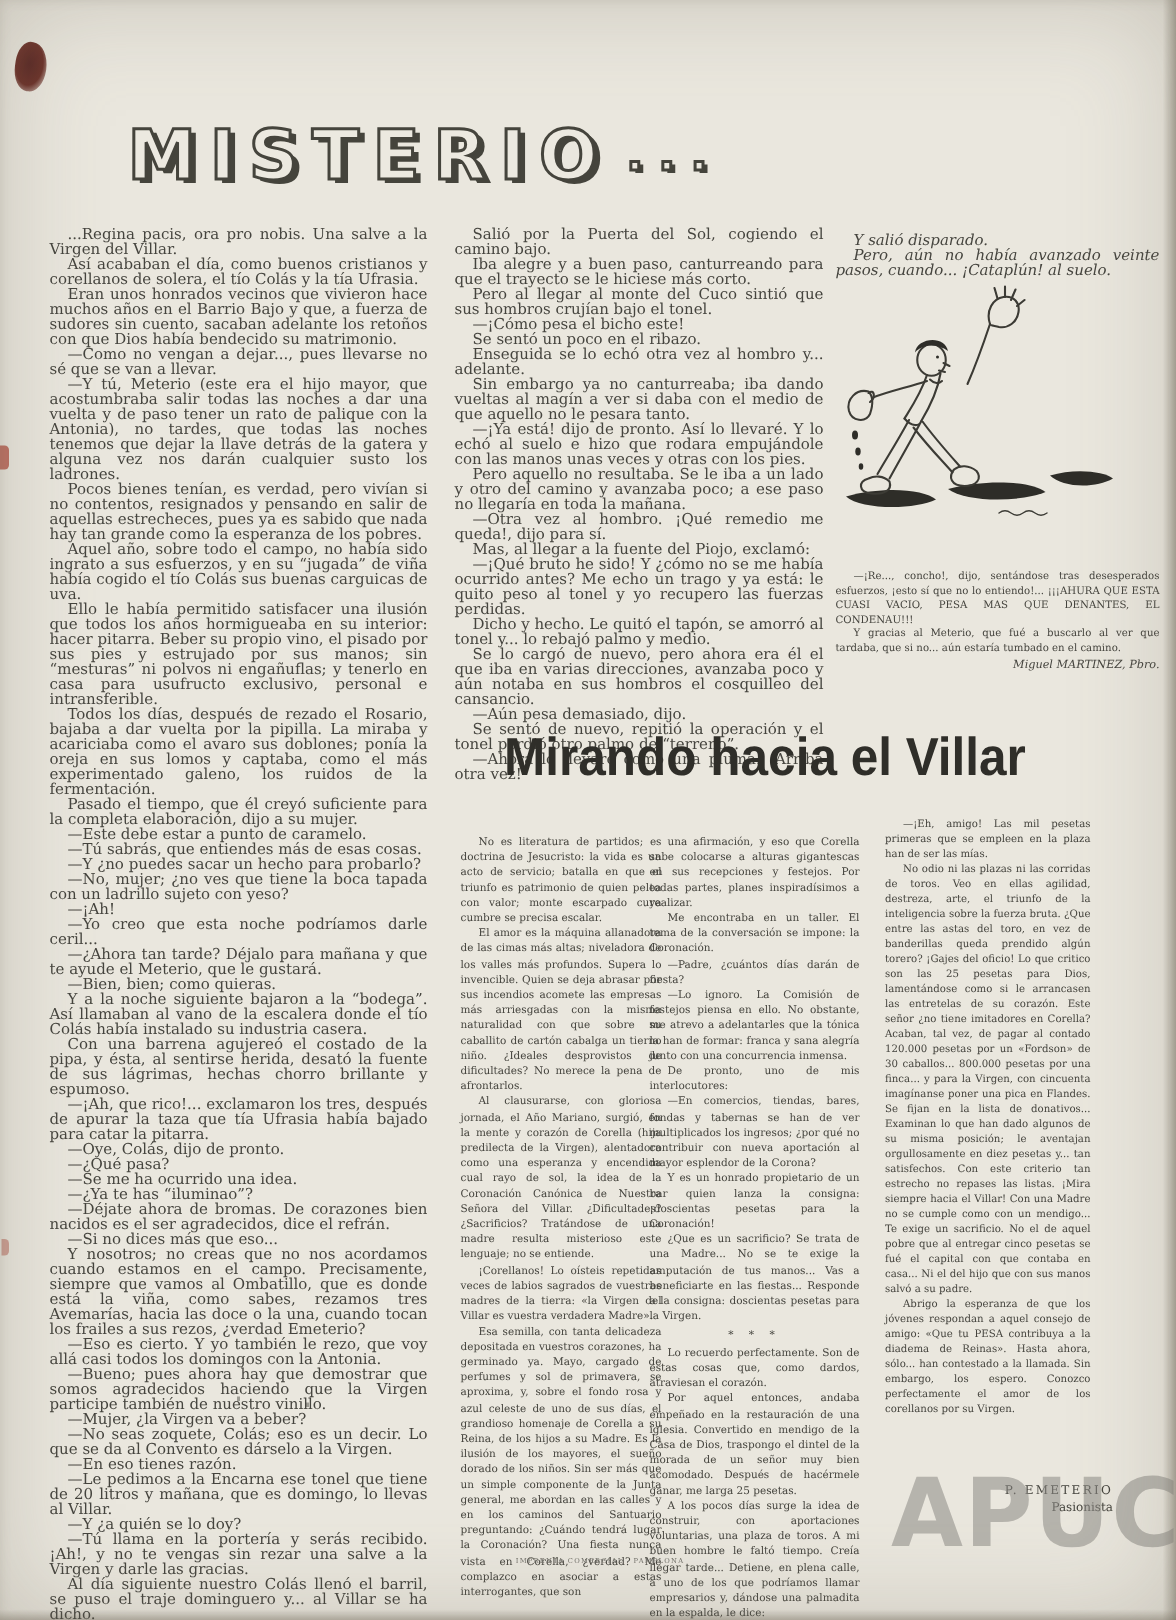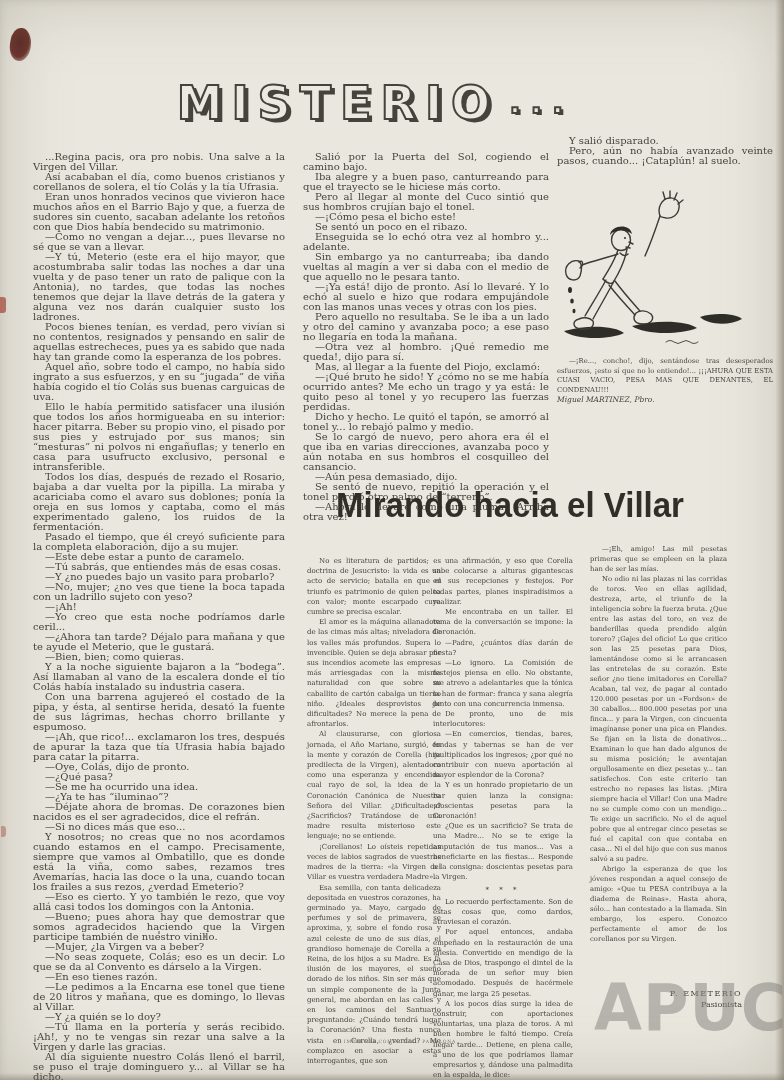--- a/index.html
+++ b/index.html
@@ -12,34 +12,34 @@
   .edge-right{position:absolute;top:0;right:0;width:9px;height:100%;
     background:linear-gradient(to left, rgba(108,100,84,.45), rgba(108,100,84,0));}
   .edge-bottom{position:absolute;left:0;bottom:0;width:100%;height:7px;
     background:linear-gradient(to top, rgba(108,100,84,.35), rgba(108,100,84,0));}
   .blob-tl{position:absolute;left:10px;top:28px;width:21px;height:33px;
     background:radial-gradient(ellipse at 45% 45%, #4a1410 0%, #5d1d15 55%, rgba(93,29,21,0) 100%);
     border-radius:45% 55% 50% 50%;transform:rotate(8deg);opacity:.9;}
   .red-dash-a{position:absolute;left:0;top:297px;width:6px;height:16px;background:#b0493a;opacity:.75;border-radius:0 3px 3px 0;}
   .red-dash-b{position:absolute;left:1px;top:826px;width:5px;height:11px;background:#b0493a;opacity:.45;border-radius:0 3px 3px 0;}
   
-  .title1{position:absolute;left:85px;top:76px;width:580px;text-align:center;white-space:nowrap;}
+  .title1{position:absolute;left:85px;top:76px;width:580px;white-space:nowrap;}
   .t-word{font-family:"DejaVu Sans","Liberation Sans",sans-serif;font-weight:800;
     font-size:46px;letter-spacing:9px;color:#ece9e0;
     -webkit-text-stroke:2px #45443c;text-shadow:4px 3px 0 #45443c;}
   .t-dots{font-family:"DejaVu Sans",sans-serif;font-weight:800;font-size:30px;letter-spacing:10px;
     color:#ece9e0;-webkit-text-stroke:2px #45443c;text-shadow:3px 2px 0 #45443c;vertical-align:6px;margin-left:10px;}
   .col{position:absolute;font-size:10px;line-height:10px;text-align:justify;}
   .col p{margin:0;text-indent:12px;}
   .col p.stars{text-indent:0;text-align:center;letter-spacing:4px;margin:2px 0;}
   #a1c1{left:33px;top:152px;width:252px;}
   #a1c2{left:303px;top:152px;width:246px;}
-  #a1c3t{left:557px;top:136px;width:216px;}
-  #a1c3b{left:557px;top:357px;width:216px;font-size:6.8px;line-height:9.6px;}
-  .sig1{margin-top:9px;text-align:left;font-style:italic;font-size:7.5px;text-indent:0 !important;}
+  #a1c3t{left:557px;top:156px;width:216px;font-style:italic;}
+  #a1c3b{left:557px;top:380px;width:216px;font-size:6.8px;line-height:9.6px;}
+  .sig1{margin-top:9px;text-align:right;font-style:italic;font-size:7.5px;text-indent:0 !important;}
   #cartoon{position:absolute;left:548px;top:190px;}
   
   .title2{position:absolute;left:270px;top:486px;width:480px;text-align:center;
     font-family:"Liberation Sans","DejaVu Sans",sans-serif;font-weight:bold;
     font-size:33px;letter-spacing:0px;color:#2f2e29;transform:scaleY(1.08);}
   #a2c1{left:289px;top:556px;width:134px;font-size:7px;line-height:10.2px;margin-left:18px;}
   #a2c2{left:433px;top:556px;width:140px;font-size:7px;line-height:10.2px;}
   #a2c3{left:590px;top:544px;width:137px;font-size:6.8px;line-height:10px;}
   .sig2{position:absolute;left:612px;top:988px;width:130px;text-align:right;font-size:8px;line-height:11px;color:#44433d;}
   .sig2 .l1{letter-spacing:1.5px;}
@@ -75,21 +75,21 @@
       <p>Eran unos honrados vecinos que vivieron hace muchos años en el Barrio Bajo y que, a fuerza de sudores sin cuento, sacaban adelante los retoños con que Dios había bendecido su matrimonio.</p>
       <p>—Como no vengan a dejar..., pues llevarse no sé que se van a llevar.</p>
       <p>—Y tú, Meterio (este era el hijo mayor, que acostumbraba salir todas las noches a dar una vuelta y de paso tener un rato de palique con la Antonia), no tardes, que todas las noches tenemos que dejar la llave detrás de la gatera y alguna vez nos darán cualquier susto los ladrones.</p>
       <p>Pocos bienes tenían, es verdad, pero vivían si no contentos, resignados y pensando en salir de aquellas estrecheces, pues ya es sabido que nada hay tan grande como la esperanza de los pobres.</p>
       <p>Aquel año, sobre todo el campo, no había sido ingrato a sus esfuerzos, y en su “jugada” de viña había cogido el tío Colás sus buenas carguicas de uva.</p>
       <p>Ello le había permitido satisfacer una ilusión que todos los años hormigueaba en su interior: hacer pitarra. Beber su propio vino, el pisado por sus pies y estrujado por sus manos; sin “mesturas” ni polvos ni engañuflas; y tenerlo en casa para usufructo exclusivo, personal e intransferible.</p>
       <p>Todos los días, después de rezado el Rosario, bajaba a dar vuelta por la pipilla. La miraba y acariciaba como el avaro sus doblones; ponía la oreja en sus lomos y captaba, como el más experimentado galeno, los ruidos de la fermentación.</p>
       <p>Pasado el tiempo, que él creyó suficiente para la completa elaboración, dijo a su mujer.</p>
       <p>—Este debe estar a punto de caramelo.</p>
       <p>—Tú sabrás, que entiendes más de esas cosas.</p>
-      <p>—Y ¿no puedes bajo un vasito para probarlo?</p>
+      <p>—Y ¿no puedes sacar un hecho para probarlo?</p>
       <p>—No, mujer; ¿no ves que tiene la boca tapada con un ladrillo sujeto con yeso?</p>
       <p>—¡Ah!</p>
       <p>—Yo creo que esta noche podríamos darle ceril...</p>
       <p>—¿Ahora tan tarde? Déjalo para mañana y que te ayude el Meterio, que le gustará.</p>
       <p>—Bien, bien; como quieras.</p>
       <p>Y a la noche siguiente bajaron a la “bodega”. Así llamaban al vano de la escalera donde el tío Colás había instalado su industria casera.</p>
       <p>Con una barrena agujereó el costado de la pipa, y ésta, al sentirse herida, desató la fuente de sus lágrimas, hechas chorro brillante y espumoso.</p>
       <p>—¡Ah, que rico!... exclamaron los tres, después de apurar la taza que tía Ufrasia había bajado para catar la pitarra.</p>
       <p>—Oye, Colás, dijo de pronto.</p>
       <p>—¿Qué pasa?</p>
@@ -165,20 +165,21 @@
     <path class="ln" d="M67,91 C75,102 84,112 92,121"></path>
     <path class="ln" d="M61,95 C71,108 80,117 87,125"></path>
     <path class="ln" d="M88,123 C84,128 86,134 95,134 C103,134 107,129 103,124 C98,120 92,120 88,123 Z"></path>
 
     <path class="ln" style="stroke-width:.9" d="M118,152 q4,-3 8,0 t8,0 t8,0 t8,0"></path>
   </svg>
 
   <div class="col" id="a1c3b">
     <div>
         <p>—¡Re..., concho!, dijo, sentándose tras desesperados esfuerzos, ¡esto sí que no lo entiendo!... ¡¡¡AHURA QUE ESTA CUASI VACIO, PESA MAS QUE DENANTES, EL CONDENAU!!!</p>
+        <p>Y gracias al Meterio, que fué a buscarlo al ver que tardaba, que si no... aún estaría tumbado en el camino.</p>
       </div>
     <p class="sig1">Miguel MARTINEZ, Pbro.</p>
   </div>
 
   <div class="title2">Mirando hacia el Villar</div>
   <div class="col" id="a2c1">
       <p>No es literatura de partidos; es doctrina de Jesucristo: la vida es un acto de servicio; batalla en que el triunfo es patrimonio de quien pelea con valor; monte escarpado cuya cumbre se precisa escalar.</p>
       <p>El amor es la máquina allanadora de las cimas más altas; niveladora de los valles más profundos. Supera lo invencible. Quien se deja abrasar por sus incendios acomete las empresas más arriesgadas con la misma naturalidad con que sobre su caballito de cartón cabalga un tierno niño. ¿Ideales desprovistos de dificultades? No merece la pena de afrontarlos.</p>
       <p>Al clausurarse, con gloriosa jornada, el Año Mariano, surgió, en la mente y corazón de Corella (hija predilecta de la Virgen), alentadora como una esperanza y encendida cual rayo de sol, la idea de la Coronación Canónica de Nuestra Señora del Villar. ¿Dificultades? ¿Sacrificios? Tratándose de una madre resulta misterioso este lenguaje; no se entiende.</p>
       <p>¡Corellanos! Lo oísteis repetidas veces de labios sagrados de vuestras madres de la tierra: «la Virgen del Villar es vuestra verdadera Madre».</p>

